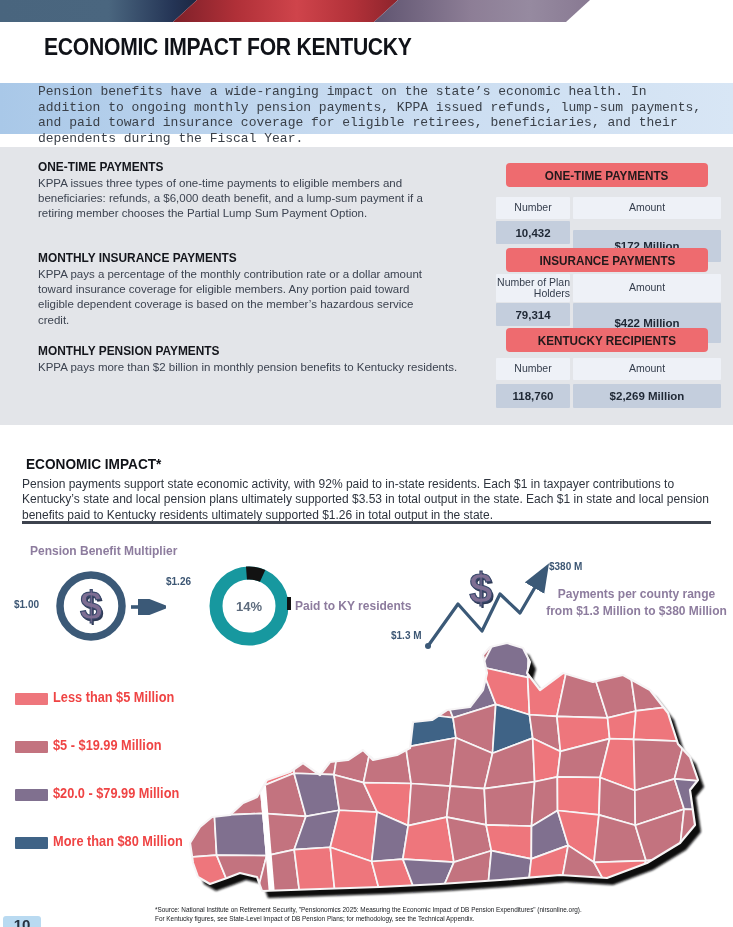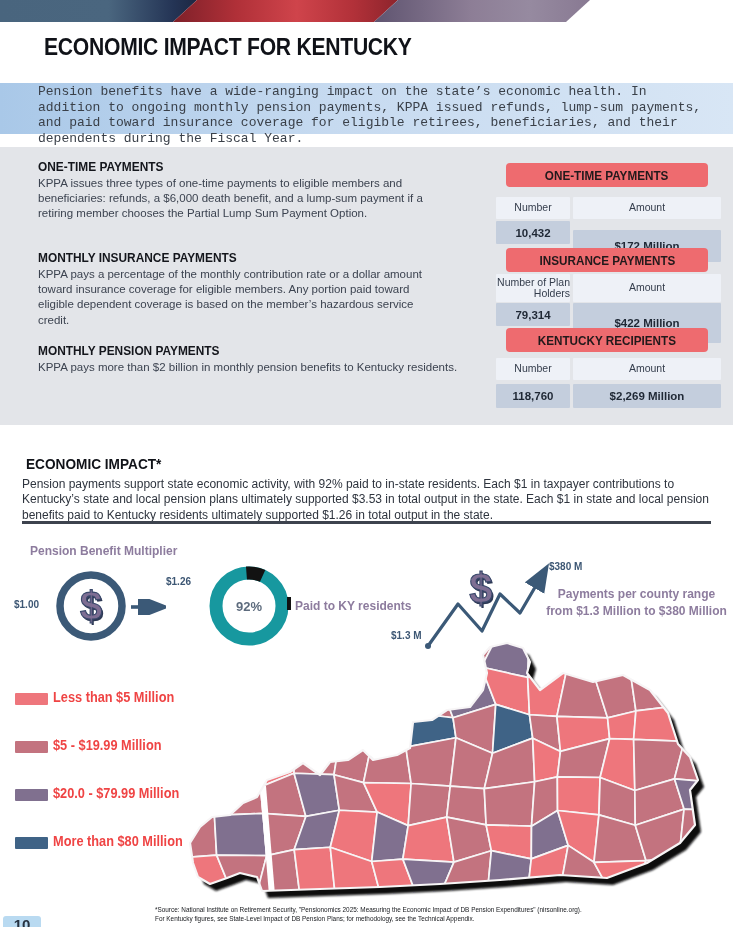--- a/index.html
+++ b/index.html
@@ -116,21 +116,21 @@
       </marker>
     </defs>
   <line x1="1" y1="8" x2="22" y2="8" stroke="#3b5977" stroke-width="3.6" marker-end="url(#ah1)"></line>
 </svg>
 <div class="abs slate-num" style="left:166px;top:576px">$1.26</div>
 
 <svg id="donut" class="abs" style="left:206px;top:563px" width="86" height="86">
     <circle cx="43" cy="43" r="33" fill="none" stroke="#17989f" stroke-width="13"></circle>
     <path d="M40.46827207181498,10.097259176511635 A33,33 0 0 1 56.63244618420988,12.947439193396157" fill="none" stroke="#121212" stroke-width="13"></path>
   </svg>
-<div class="abs" style="left:206px;top:563px;width:86px;height:86px;display:flex;align-items:center;justify-content:center;font-size:13px;font-weight:700;color:#5d6b7d">92%</div>
+<div class="abs" style="left:206px;top:563px;width:86px;height:86px;display:flex;align-items:center;justify-content:center;font-size:13px;font-weight:700;color:#5d6b7d">14%</div>
 <div class="abs" style="left:287px;top:597px;width:3.5px;height:13px;background:#111"></div>
 <div class="abs purple-label" style="left:295px;top:599px">Paid to KY residents</div>
 
 <div class="abs slate-num" style="left:391px;top:630px">$1.3 M</div>
 <svg class="abs" style="left:380px;top:555px" width="200" height="105">
   <defs>
       <marker id="ah2" markerWidth="10" markerHeight="10" refX="4" refY="3.5" orient="auto">
         <path d="M0,0 L9,3.5 L0,7 Z" fill="#3b5977"></path>
       </marker>
     </defs>

